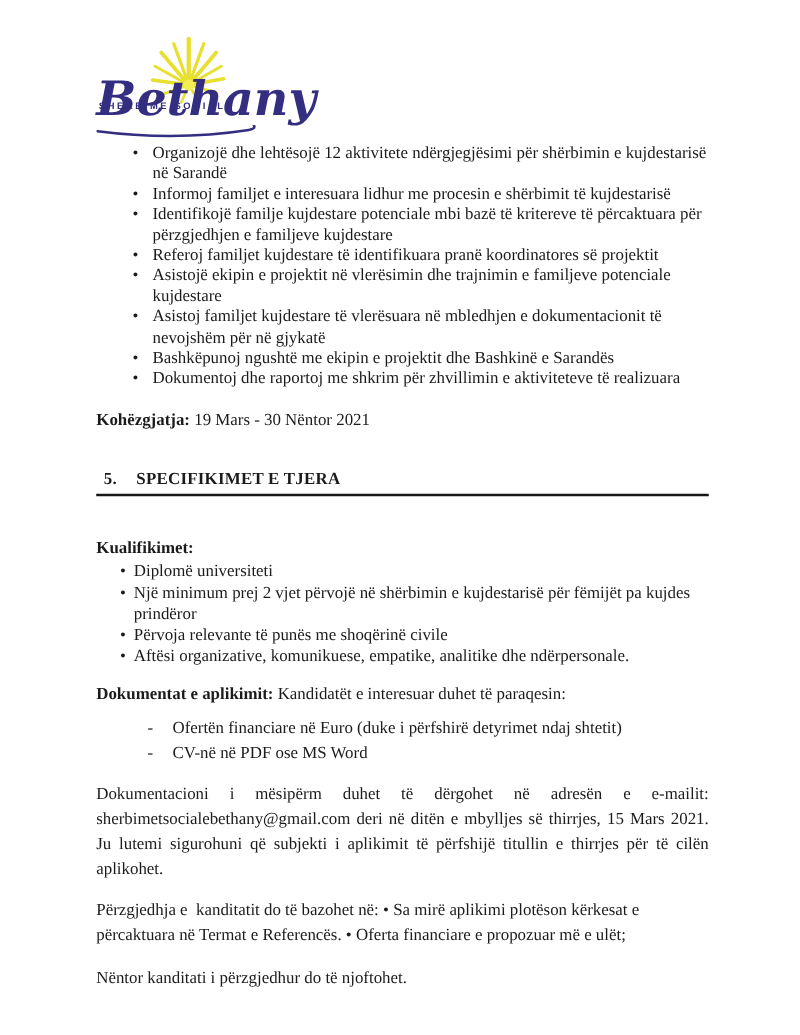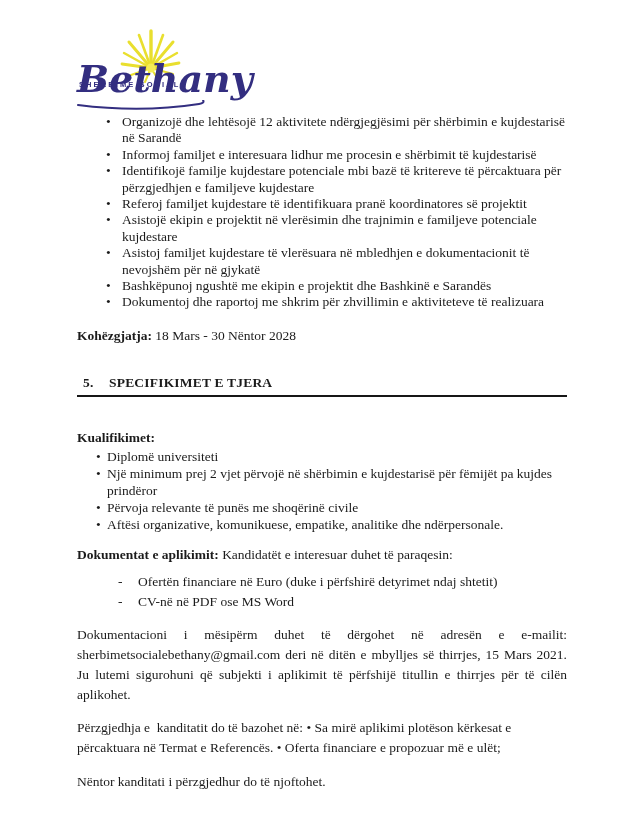--- a/index.html
+++ b/index.html
@@ -122,21 +122,21 @@
     <li>Organizojë dhe lehtësojë 12 aktivitete ndërgjegjësimi për shërbimin e kujdestarisë në Sarandë</li>
     <li>Informoj familjet e interesuara lidhur me procesin e shërbimit të kujdestarisë</li>
     <li>Identifikojë familje kujdestare potenciale mbi bazë të kritereve të përcaktuara për përzgjedhjen e familjeve kujdestare</li>
     <li>Referoj familjet kujdestare të identifikuara pranë koordinatores së projektit</li>
     <li>Asistojë ekipin e projektit në vlerësimin dhe trajnimin e familjeve potenciale kujdestare</li>
     <li>Asistoj familjet kujdestare të vlerësuara në mbledhjen e dokumentacionit të nevojshëm për në gjykatë</li>
     <li>Bashkëpunoj ngushtë me ekipin e projektit dhe Bashkinë e Sarandës</li>
     <li>Dokumentoj dhe raportoj me shkrim për zhvillimin e aktiviteteve të realizuara</li>
   </ul>
 
-  <p class="duration"><b>Kohëzgjatja:</b><span> 18 Mars - 30 Nëntor 2028</span></p>
+  <p class="duration"><b>Kohëzgjatja:</b><span> 19 Mars - 30 Nëntor 2021</span></p>
 
   <div class="section-heading"><span class="num">5.</span><span>SPECIFIKIMET E TJERA</span></div>
 
   <p class="subhead">Kualifikimet:</p>
 
   <ul class="quals">
     <li>Diplomë universiteti</li>
     <li>Një minimum prej 2 vjet përvojë në shërbimin e kujdestarisë për fëmijët pa kujdes prindëror</li>
     <li>Përvoja relevante të punës me shoqërinë civile</li>
     <li>Aftësi organizative, komunikuese, empatike, analitike dhe ndërpersonale.</li>

